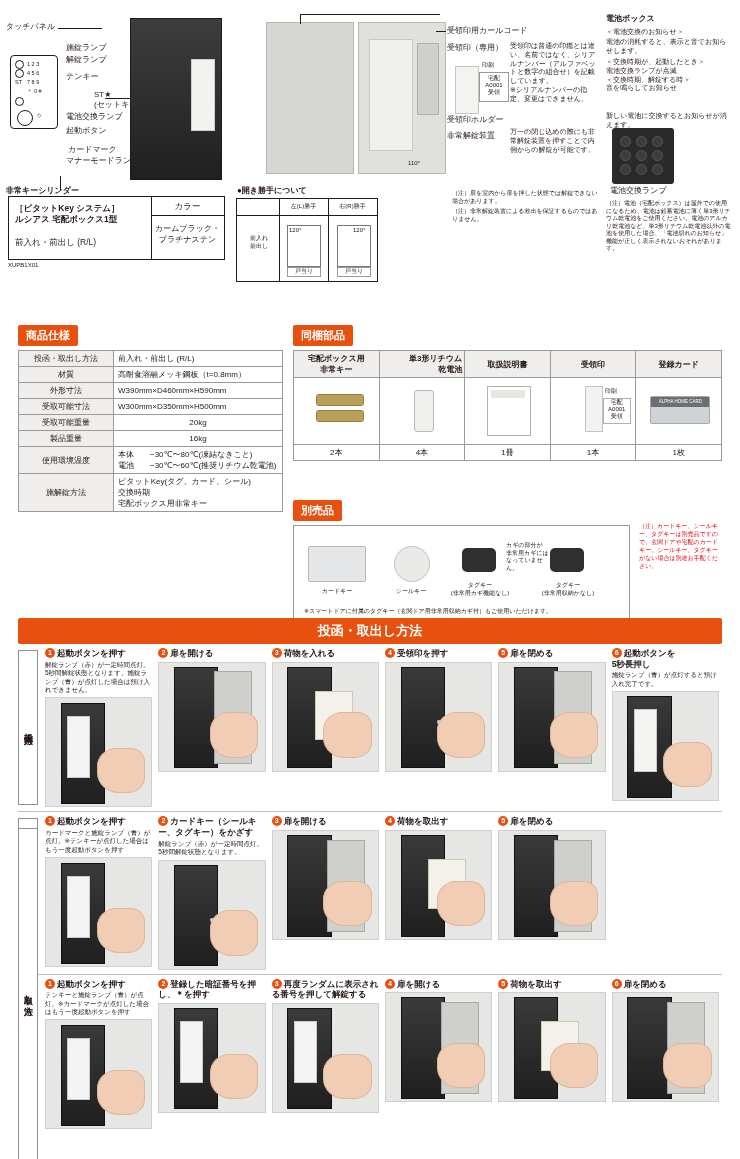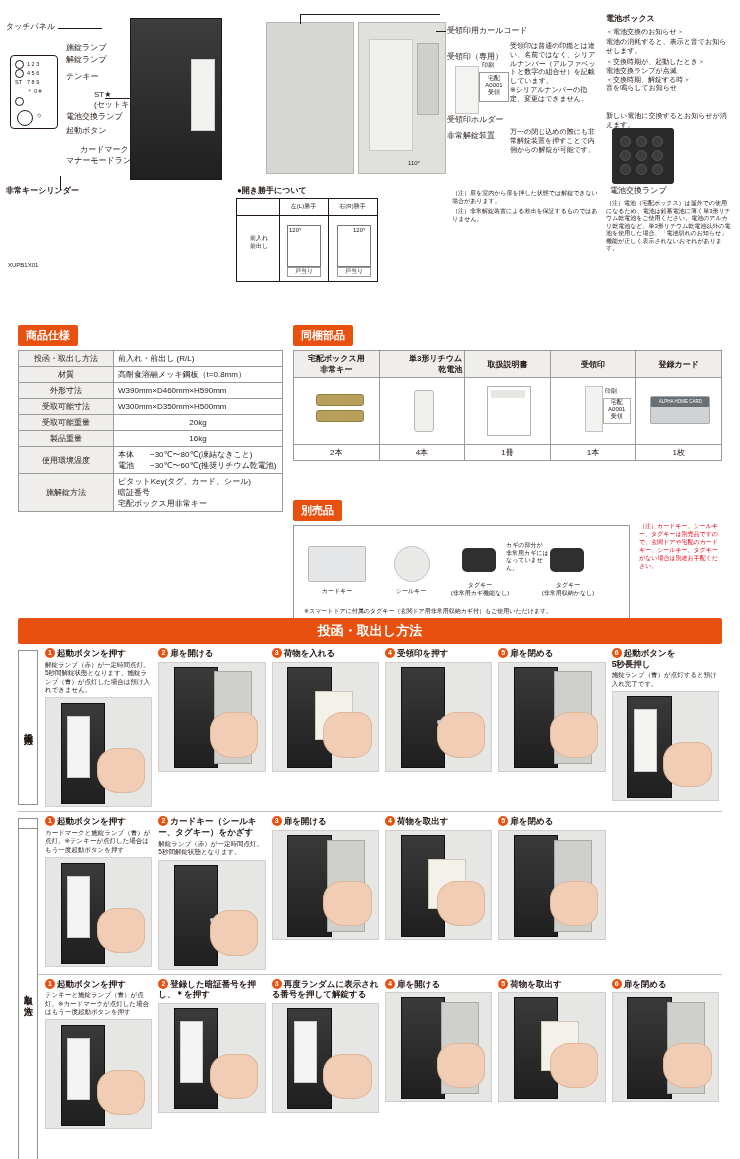--- a/index.html
+++ b/index.html
@@ -90,30 +90,40 @@
     <div class="k" style="left:26px;top:56px;">◇</div>
   </div>
 
   <div class="abs lbl" style="left:66px;top:43px;">施錠ランプ</div>
   <div class="abs lbl" style="left:66px;top:55px;">解錠ランプ</div>
   <div class="abs lbl" style="left:66px;top:72px;">テンキー</div>
   <div class="abs lbl" style="left:66px;top:90px;white-space:pre;margin-left:28px;">ST★
 (セットキー)</div>
   <div class="abs lbl" style="left:66px;top:112px;">電池交換ランプ</div>
   <div class="abs lbl" style="left:66px;top:126px;">起動ボタン</div>
-  <div class="abs lbl" style="left:80px;top:145px;">カードマーク</div>
+  <div class="abs lbl" style="left:68px;top:145px;">カードマーク</div>
   <div class="abs lbl" style="left:66px;top:156px;">マナーモードランプ</div>
   <div class="abs lbl bold" style="left:6px;top:186px;">非常キーシリンダー</div>
   <div class="line" style="left:60px;top:176px;width:1px;height:14px;"></div>
 
   <div class="abs" style="left:130px;top:18px;width:90px;height:160px;background:linear-gradient(180deg,#3d3d3d,#202020);border:1px solid #1a1a1a;">
     <div class="abs" style="left:60px;top:40px;width:22px;height:70px;background:#f2f2f0;border:1px solid #cfcfcb;"></div>
   </div>
   <div class="line" style="left:105px;top:98px;width:26px;height:1px;"></div>
 
+  <div class="fbox" style="left:8px;top:196px;width:215px;height:62px;">
+    <div class="abs bold" style="left:6px;top:6px;width:130px;white-space:pre;font-size:8.5px;line-height:1.3;">［ピタットKey システム］
+ルシアス 宅配ボックス1型</div>
+    <div class="abs" style="left:6px;top:40px;font-size:8.5px;">前入れ・前出し (R/L)</div>
+    <div class="line" style="left:142px;top:0;width:1px;height:62px;"></div>
+    <div class="line" style="left:142px;top:18px;width:73px;height:1px;"></div>
+    <div class="abs cen" style="left:142px;top:4px;width:73px;font-size:8.5px;">カラー</div>
+    <div class="abs cen" style="left:142px;top:26px;width:73px;white-space:pre;font-size:8px;">カームブラック・
+プラチナステン</div>
+  </div>
   <div class="abs xtiny" style="left:8px;top:262px;">XUPB1X01</div>
 
   <div class="abs lbl bold" style="left:237px;top:186px;">●開き勝手について</div>
   <div class="fbox" style="left:236px;top:198px;width:140px;height:82px;">
     <div class="line" style="left:42px;top:0;width:1px;height:82px;"></div>
     <div class="line" style="left:91px;top:0;width:1px;height:82px;"></div>
     <div class="line" style="left:0;top:16px;width:140px;height:1px;"></div>
     <div class="abs cen xtiny" style="left:42px;top:4px;width:49px;">左(L)勝手</div>
     <div class="abs cen xtiny" style="left:91px;top:4px;width:49px;">右(R)勝手</div>
     <div class="abs cen xtiny" style="left:2px;top:36px;width:40px;white-space:pre;">前入れ
@@ -130,21 +140,21 @@
   <div class="abs" style="left:358px;top:22px;width:86px;height:150px;background:#e0e0dc;border:1px solid #b7b7b2;">
     <div class="abs" style="left:10px;top:16px;width:42px;height:110px;background:#f0f0ec;border:1px solid #c8c8c4;"></div>
     <div class="abs" style="left:58px;top:20px;width:20px;height:70px;background:#cfcfcb;border:1px solid #b0b0ac;"></div>
   </div>
   <div class="line" style="left:300px;top:14px;width:1px;height:10px;"></div>
   <div class="line" style="left:300px;top:14px;width:140px;height:1px;"></div>
   <div class="abs xtiny" style="left:408px;top:160px;">110°</div>
 
   <div class="abs lbl" style="left:447px;top:26px;">受領印用カールコード</div>
   <div class="line" style="left:436px;top:31px;width:10px;height:1px;"></div>
-  <div class="abs lbl" style="left:447px;top:52px;">受領印（専用）</div>
+  <div class="abs lbl" style="left:447px;top:43px;">受領印（専用）</div>
   <div class="abs lbl" style="left:447px;top:115px;">受領印ホルダー</div>
   <div class="abs lbl" style="left:447px;top:131px;">非常解錠装置</div>
 
   <div class="abs" style="left:455px;top:66px;width:22px;height:46px;background:#f3f3f1;border:1px solid #c6c6c2;"></div>
   <div class="abs xtiny" style="left:482px;top:62px;">印刷</div>
   <div class="abs xtiny cen" style="left:479px;top:72px;width:28px;height:26px;border:1px solid #9a9a98;white-space:pre;line-height:1.2;padding-top:2px;">宅配
 A0001
 受領</div>
 
   <div class="abs tiny" style="left:510px;top:42px;width:88px;white-space:pre-wrap;">受領印は普通の印鑑とは違い、名前ではなく、シリアルナンバー（アルファベットと数字の組合せ）を記載しています。
@@ -206,21 +216,21 @@
           <td class="cen">16kg</td>
         </tr>
     <tr>
           <td class="h">使用環境温度</td>
           <td style="white-space:pre-line;">本体　　−30℃〜80℃(凍結なきこと)
 電池　　−30℃〜60℃(推奨リチウム乾電池)</td>
         </tr>
     <tr>
           <td class="h">施解錠方法</td>
           <td style="white-space:pre-line;">ピタットKey(タグ、カード、シール)
-暗証番号
+交換時期
 宅配ボックス用非常キー</td>
         </tr>
   </tbody>
     </table>
 </div>
 
 <div id="incl">
   <div class="sect-title">同梱部品</div>
   <table class="parts" style="margin-top:4px;">
     <tbody>

